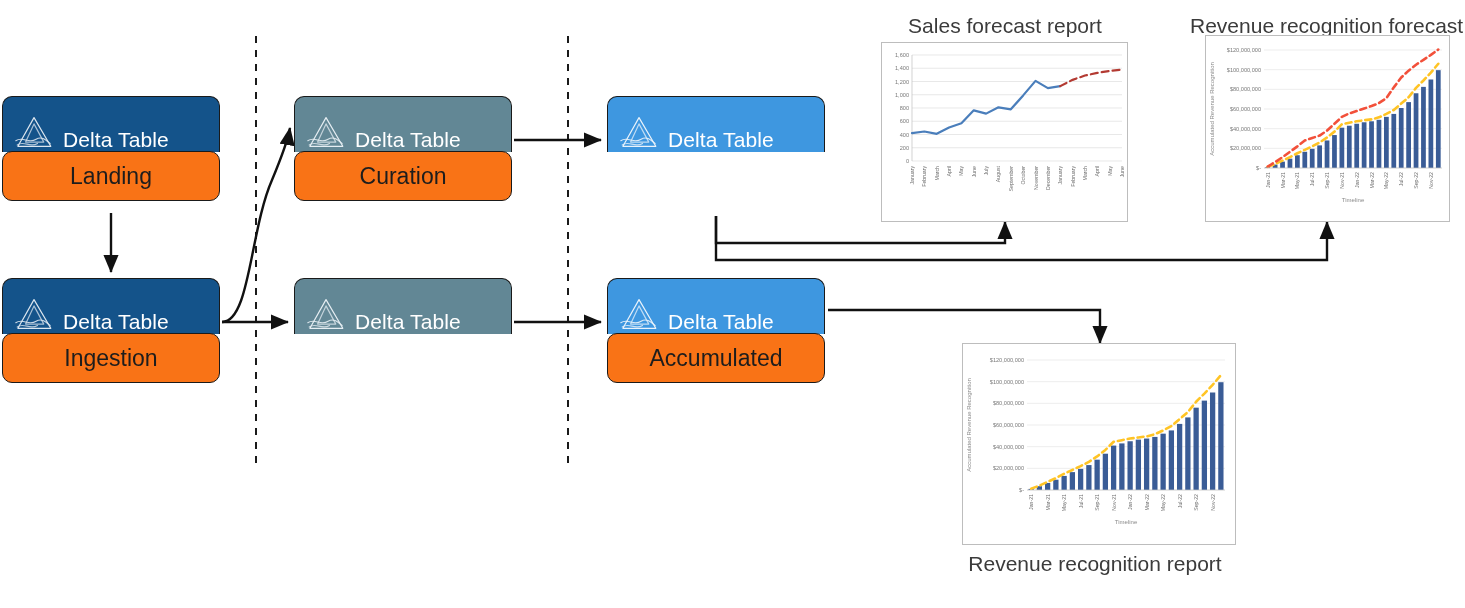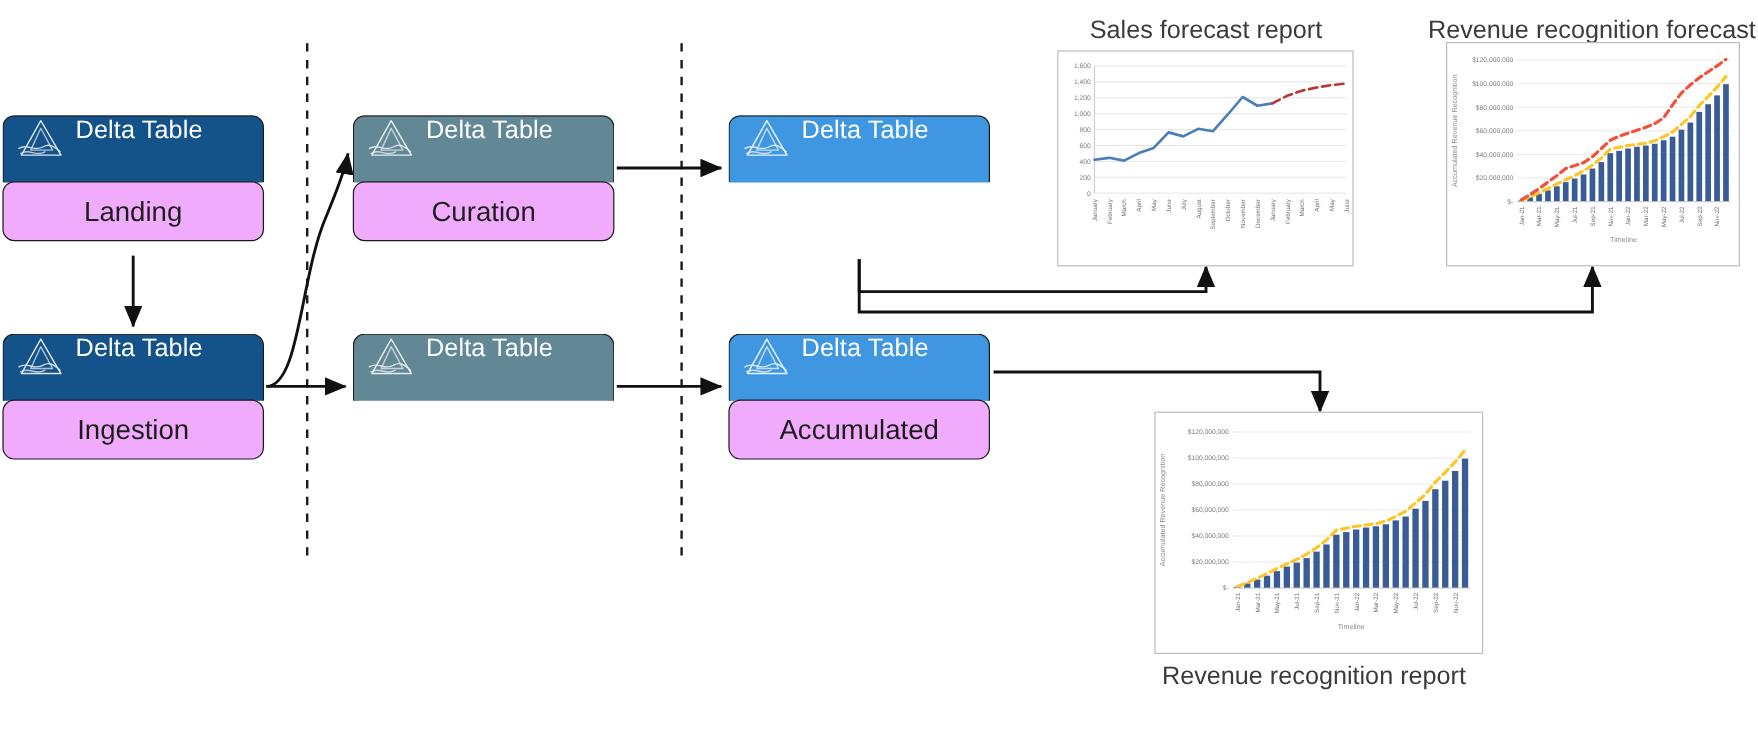--- a/index.html
+++ b/index.html
@@ -19,33 +19,33 @@
     border-radius:10px;
     box-sizing:border-box;
     filter:drop-shadow(0 0 0 rgba(0,0,0,0));
   }
   .node .hdr{
     height:56px;
     border-radius:10px 10px 0 0;
     border:1.6px solid #1a1a1a;
     border-bottom:none;
     box-sizing:border-box;
-    display:flex;align-items:flex-start;
+    display:flex;align-items:flex-end;
     padding-left:10px;
     gap:8px;
   }
   .node .hdr .ttl{
     color:#ffffff;
     font-size:21px;
     letter-spacing:.1px;
     white-space:nowrap;
   }
   .node .body{
     height:50px;
-    background:#f0abfc;
+    background:#f97316;
     border-radius:10px;
     border:1.6px solid #1a1a1a;
     box-sizing:border-box;
     display:flex;align-items:center;justify-content:center;
     margin-top:-1px;
   }
   .node .body .lbl{
     color:#1d1d1d;
     font-size:23px;
     white-space:nowrap;

